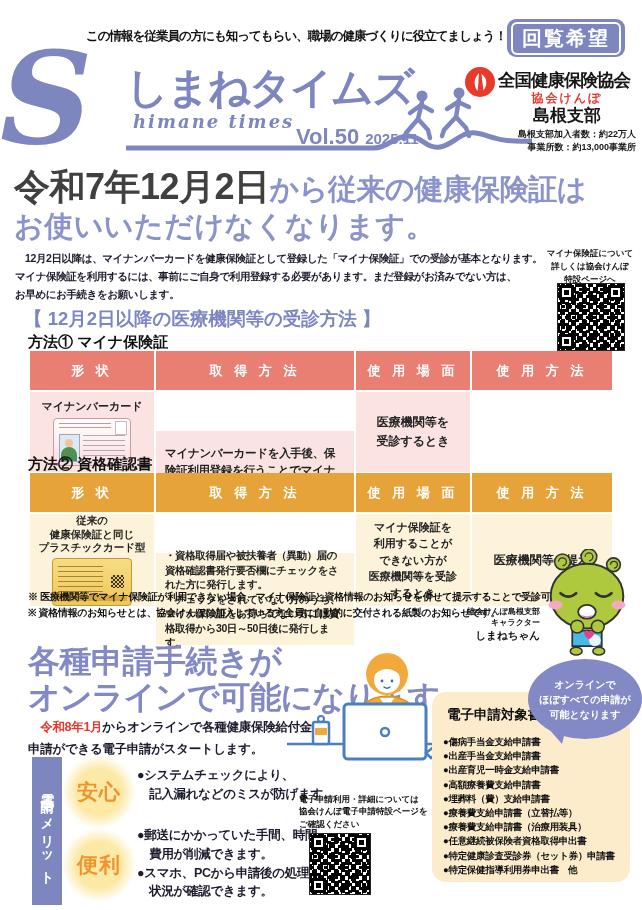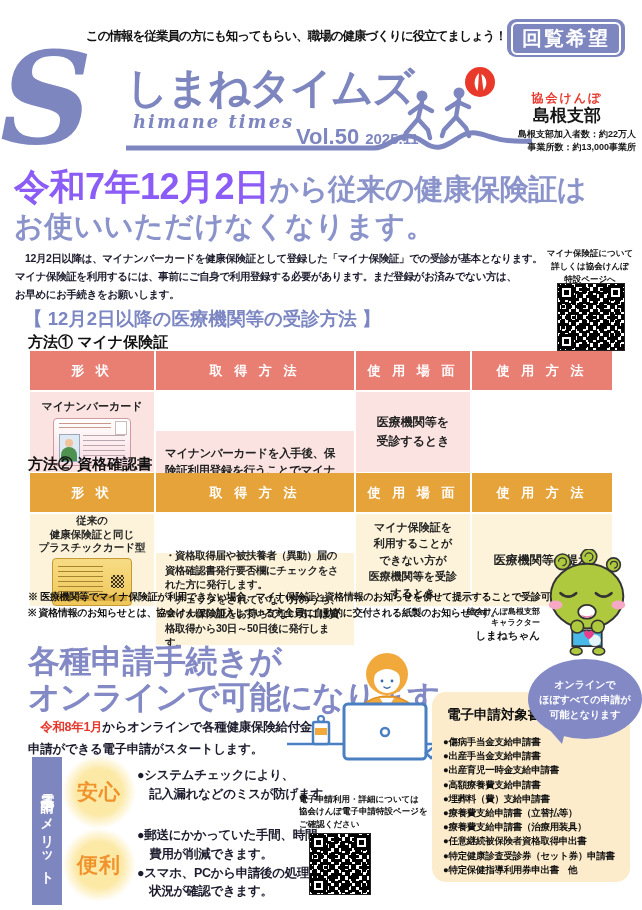--- a/index.html
+++ b/index.html
@@ -23,21 +23,21 @@
   .nl-date{font-size:15px;font-weight:bold;color:#7e86c0;margin-left:6px;}
   .org-name{left:498px;top:68px;font-size:17.5px;font-weight:bold;letter-spacing:-1px;color:#161616;}
   .org-brand{left:498px;top:90px;width:138px;text-align:center;color:#e8382d;font-size:12px;
          font-weight:bold;letter-spacing:2px;}
   .org-branch{left:498px;top:104px;width:138px;text-align:center;font-size:17px;font-weight:bold;color:#161616;}
   .org-stats{left:460px;top:128px;width:176px;text-align:right;font-size:9px;font-weight:bold;
          line-height:1.45;color:#161616;}
 
   
   .hl1{left:14px;top:163px;letter-spacing:-0.5px;}
-  .hl-red{font-size:36px;font-weight:bold;color:#8b5cf6;}
+  .hl-red{font-size:36px;font-weight:bold;color:#404040;}
   .hl-blue{font-size:29px;font-weight:bold;color:#8b93cb;}
   .hl2{left:14px;top:207px;font-size:29px;font-weight:bold;color:#8b93cb;letter-spacing:0.5px;}
   .lead-body{left:15px;top:250px;width:535px;font-size:10.5px;font-weight:bold;letter-spacing:-0.4px;
          line-height:1.7;color:#1c1c2e;}
   .qr-cap1{left:540px;top:247px;width:100px;text-align:center;font-size:8.5px;font-weight:bold;line-height:1.5;}
   .qr{background-color:#fff;border:1px solid #222;
       background-image:conic-gradient(#000 0 25%,transparent 0 50%,#000 0 75%,transparent 0),
                        conic-gradient(transparent 0 25%,#000 0 50%,transparent 0 75%,#000 0);
       background-size:7px 7px,11px 11px;background-position:0 0,2px 3px;}
   .qr .eye{position:absolute;width:15px;height:15px;border:3px solid #000;background:#fff;box-sizing:border-box;}
@@ -157,20 +157,21 @@
         <path d="M332 16 L321 23 M332 16 L343 21"></path>
       <path d="M330 31 L318 44 L316 50 M330 31 L340 42 L343 50"></path>
     </g>
   </svg>
 
   <svg class="abs" style="left:464px;top:66px;" width="32" height="32" viewBox="0 0 32 32">
     <circle cx="16" cy="16" r="15" fill="#e8392b"></circle>
     <path d="M15 7 C10 12 9 19 13.5 25 C14.5 20 14.5 12 15 7 Z" fill="#fff"></path>
     <path d="M17.5 8 C23 11.5 24 19 19.5 24.5 C18.8 19.5 18 13 17.5 8 Z" fill="#fff"></path>
   </svg>
+  <div class="abs org-name">全国健康保険協会</div>
   <div class="abs org-brand">協会けんぽ</div>
   <div class="abs org-branch">島根支部</div>
   <div class="abs org-stats pre">島根支部加入者数：約22万人
 事業所数：約13,000事業所</div>
 
   <div class="abs hl1">
     <span class="hl-red">令和7年12月2日</span><span class="hl-blue">から従来の健康保険証は</span>
   </div>
   <div class="abs hl2">お使いいただけなくなります。</div>
   <div class="abs lead-body pre">　12月2日以降は、マイナンバーカードを健康保険証として登録した「マイナ保険証」での受診が基本となります。

